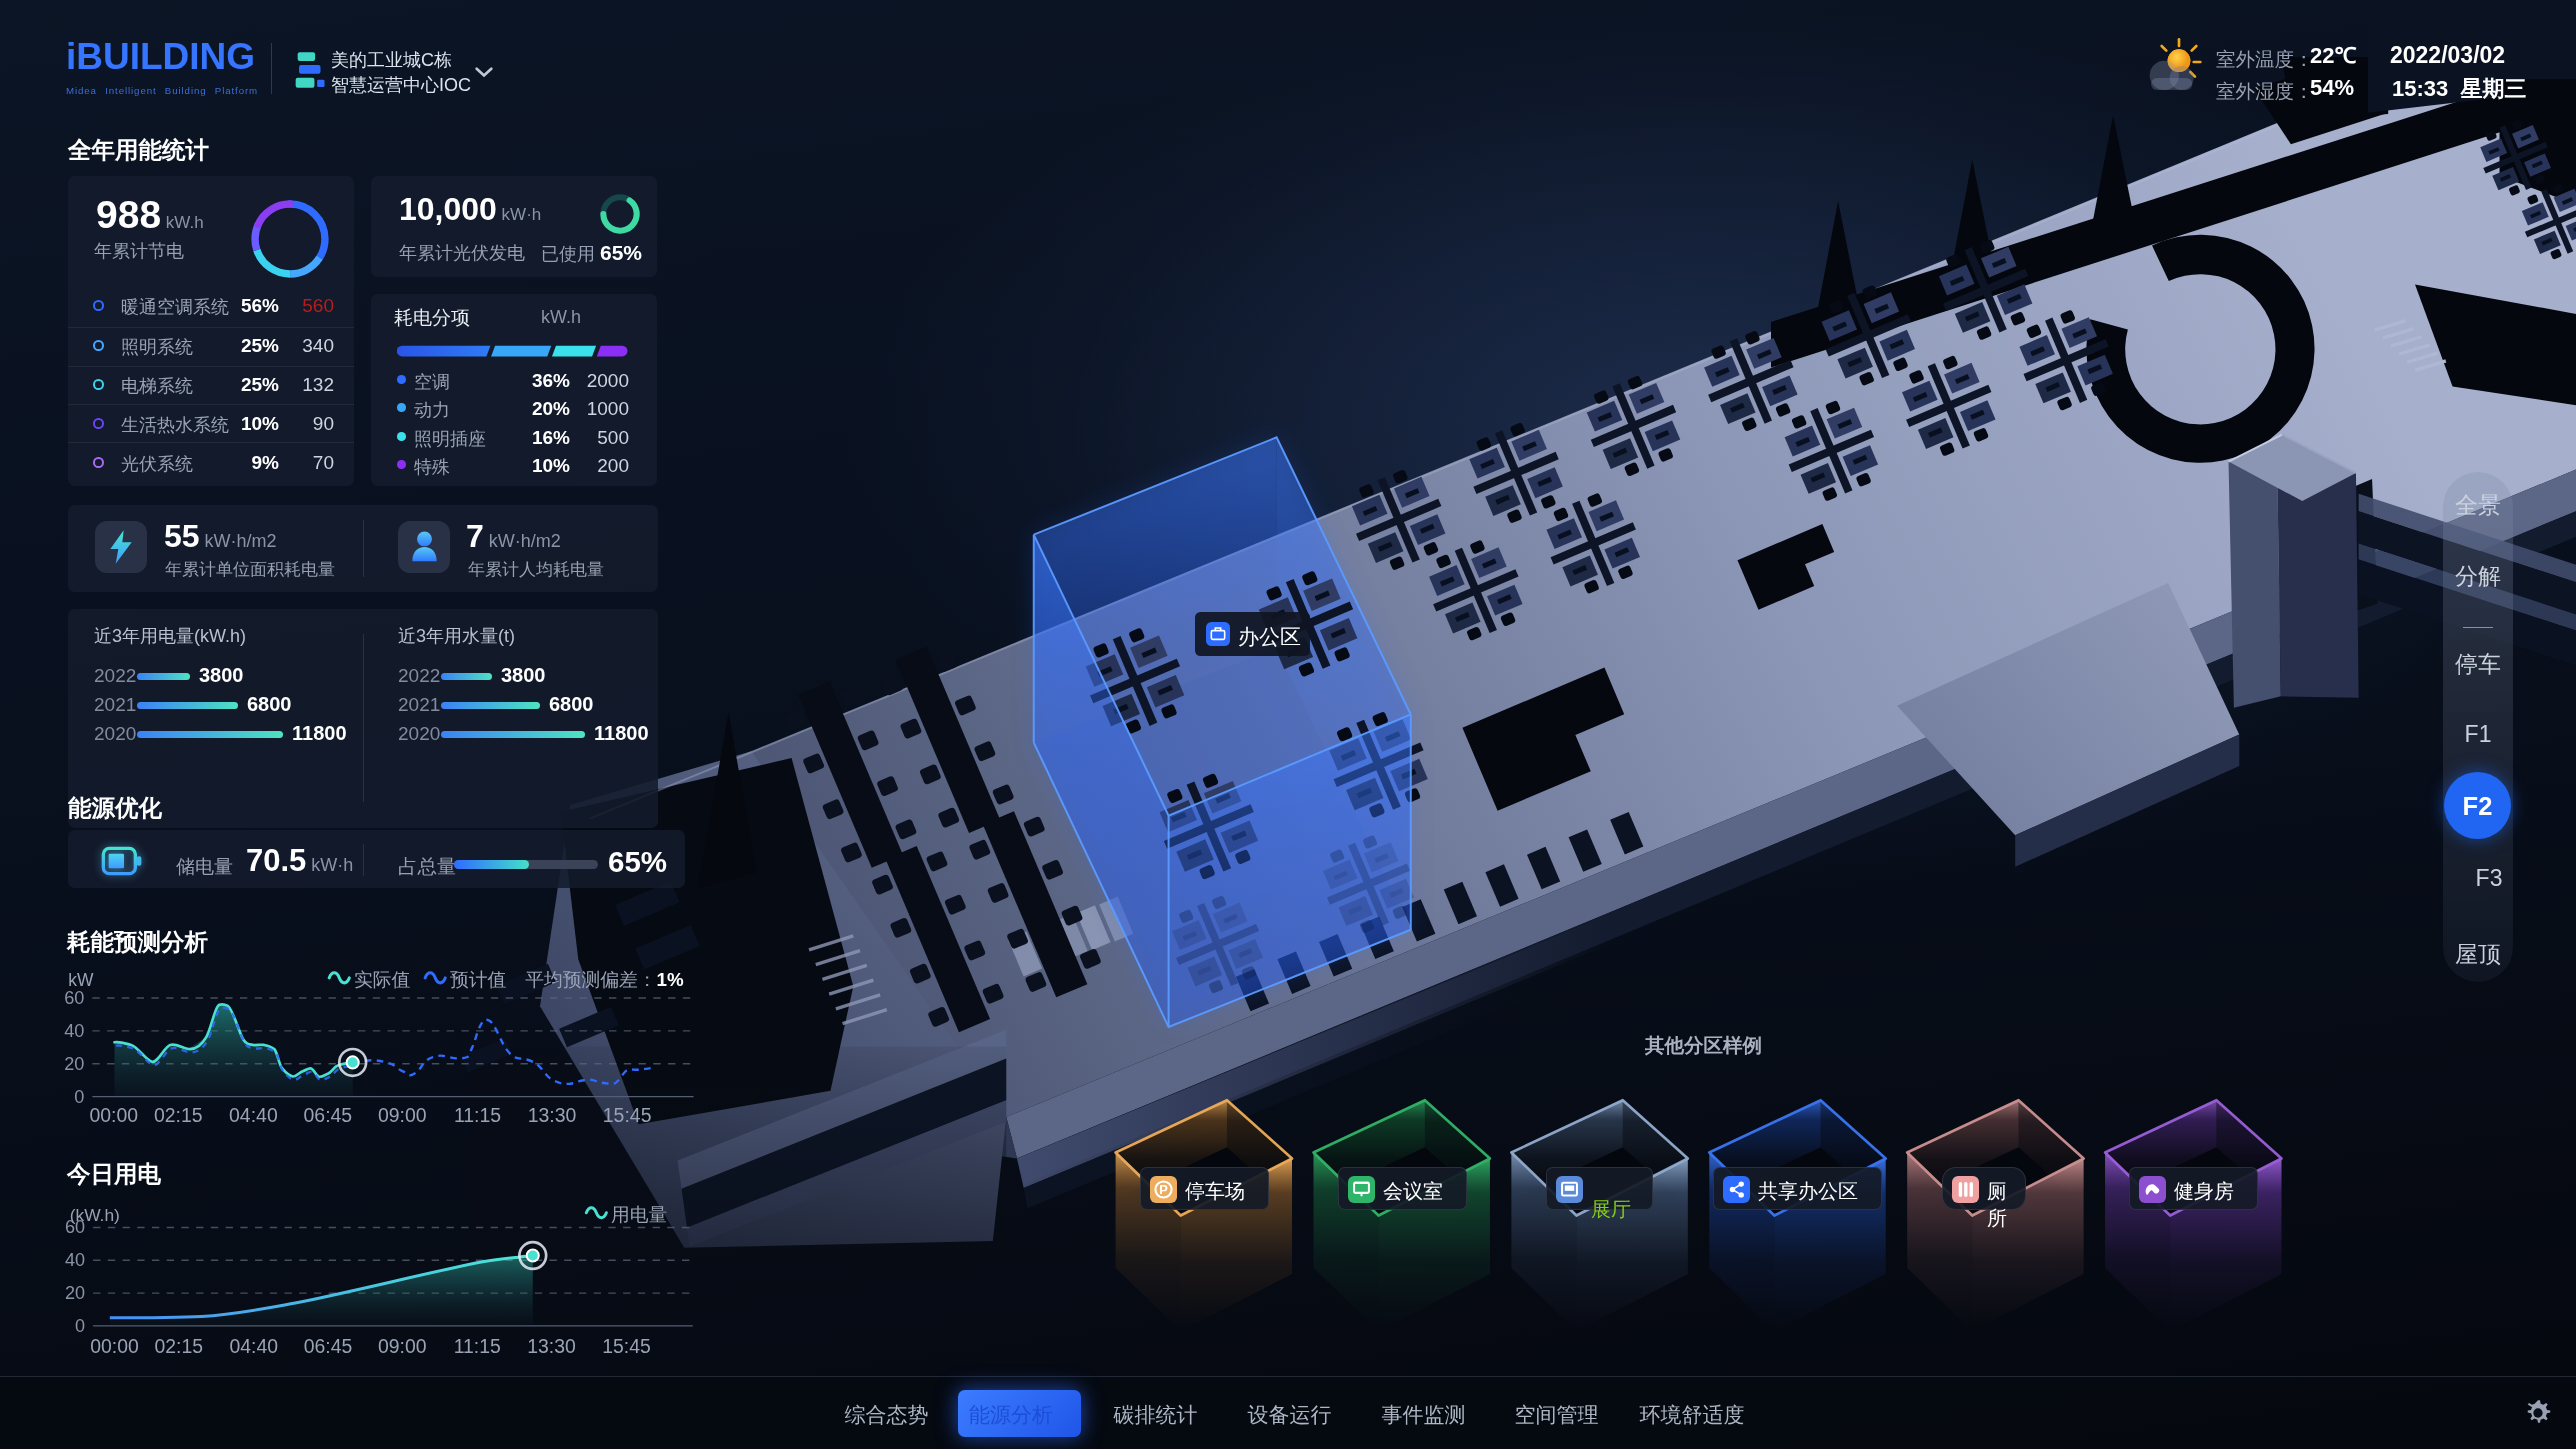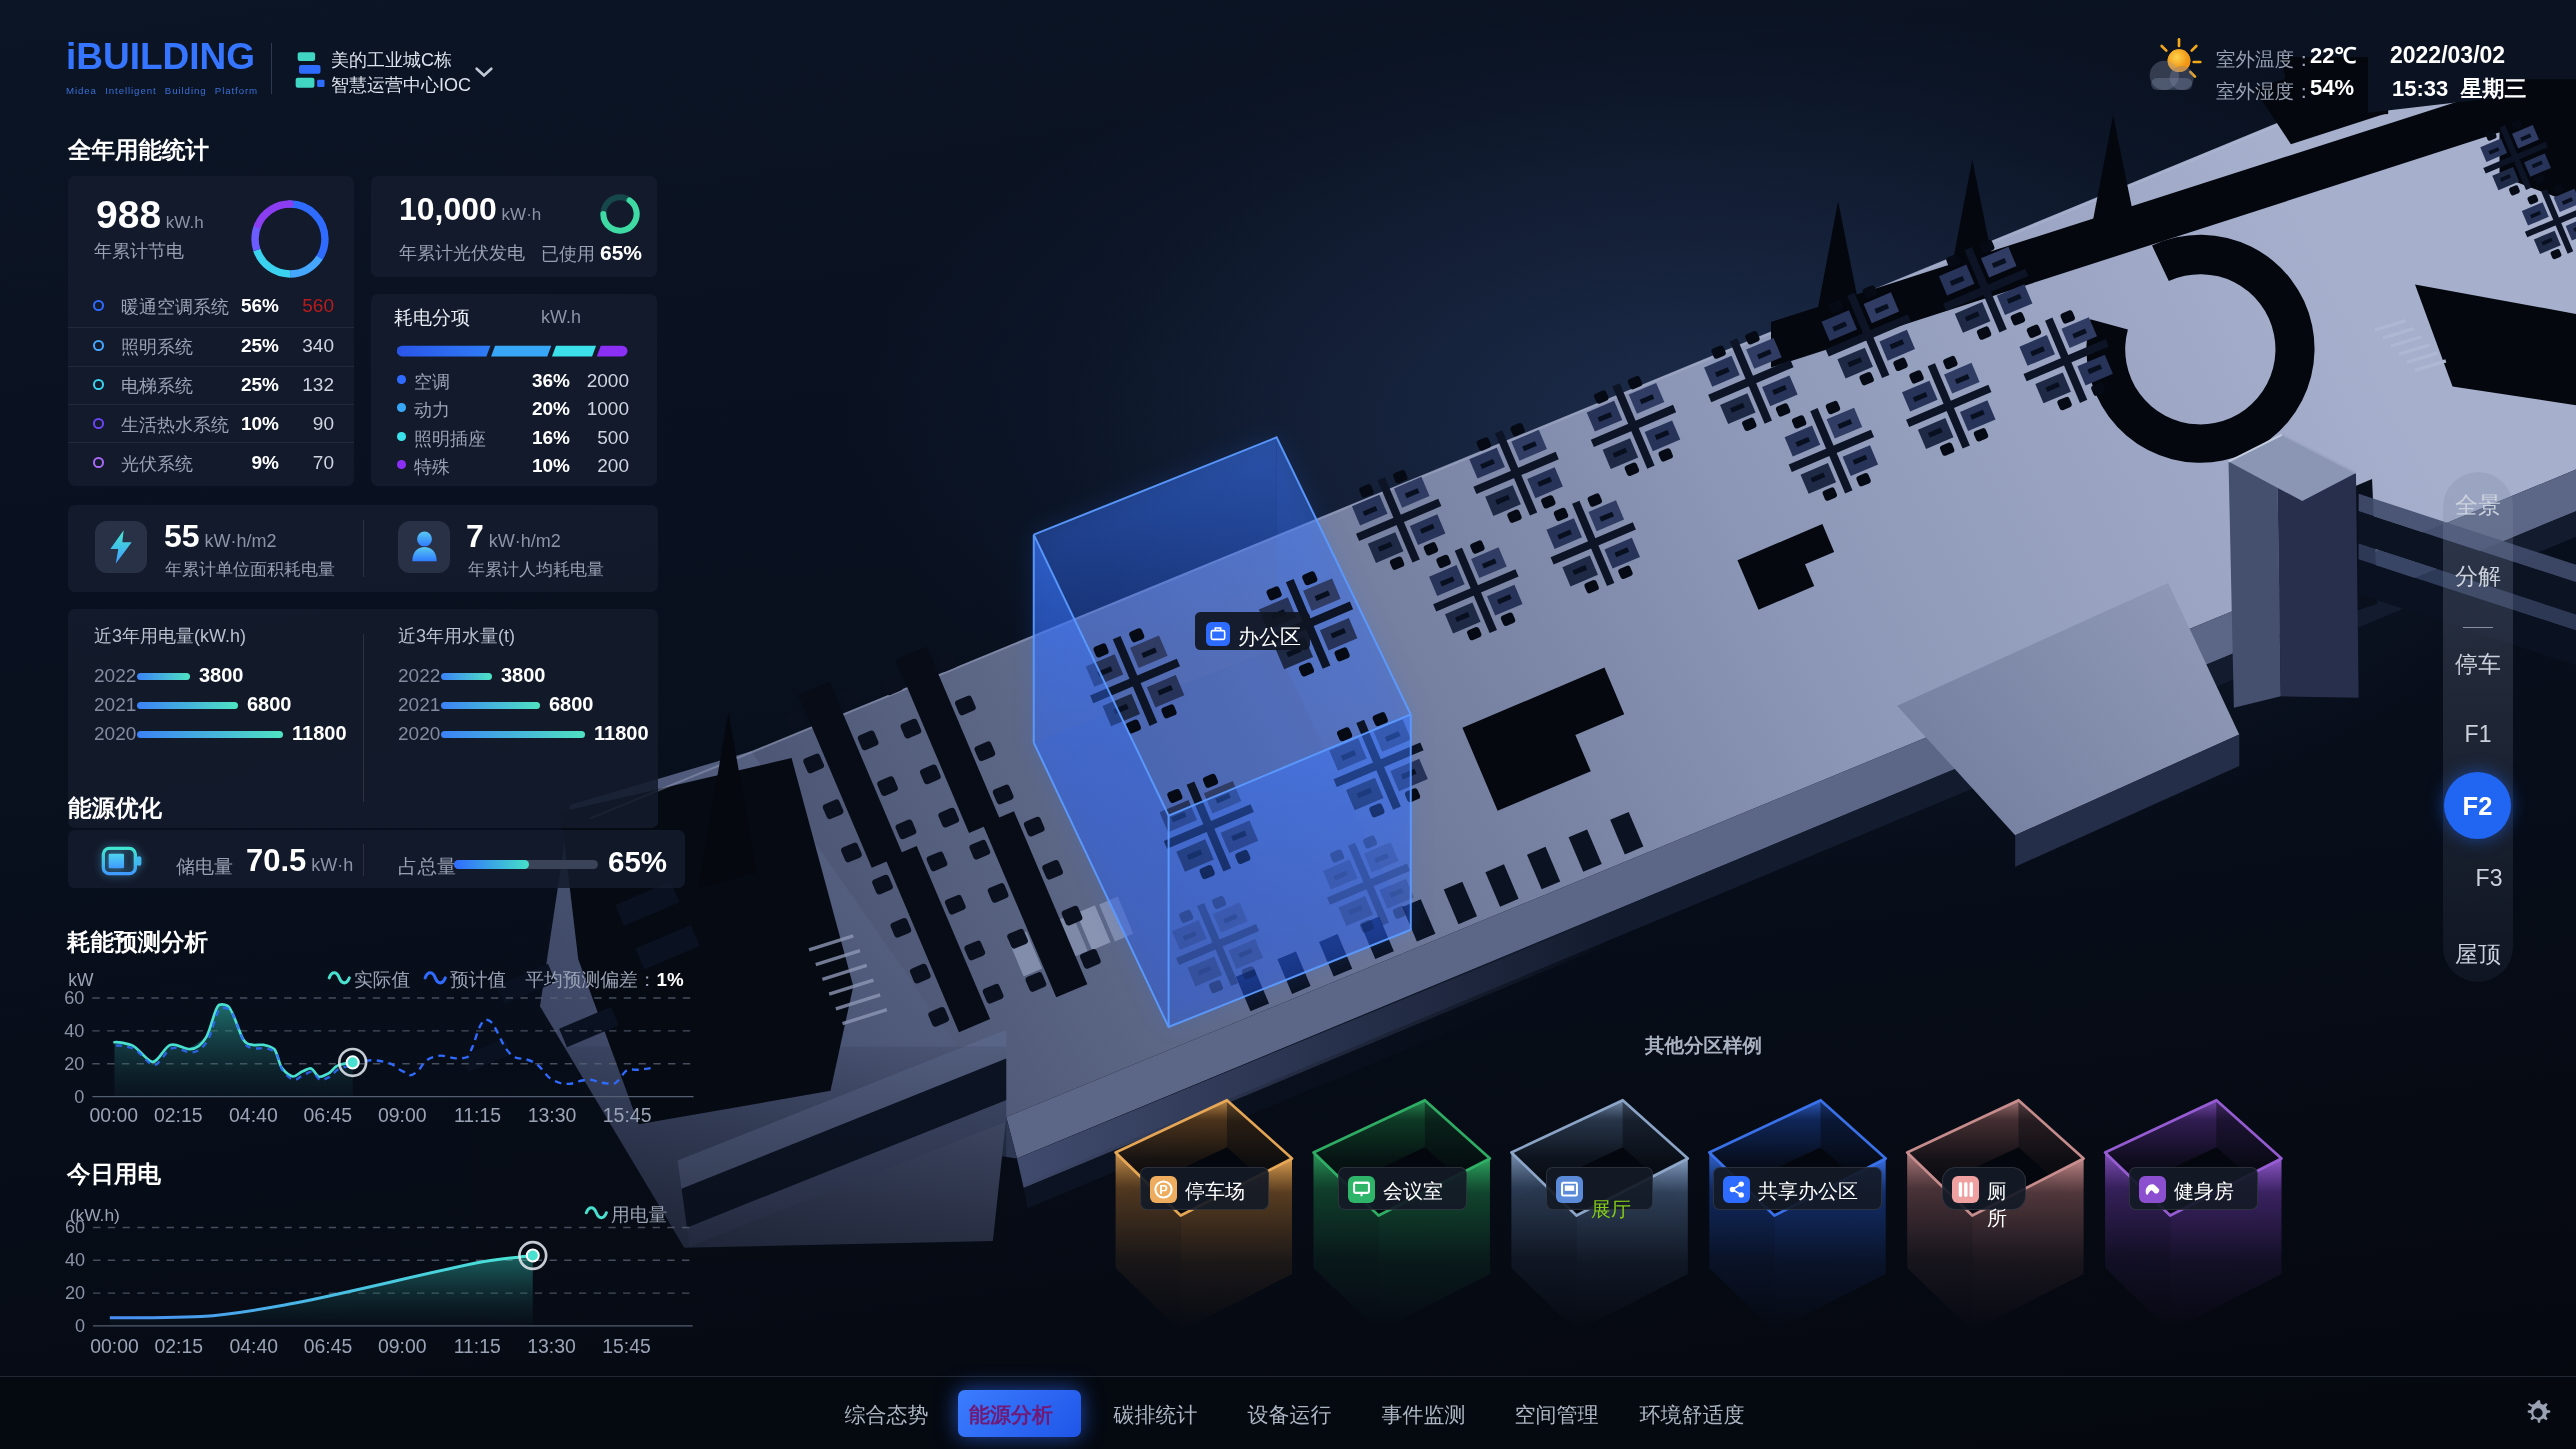--- a/index.html
+++ b/index.html
@@ -700,21 +700,21 @@
     <text x="763" y="237">13:30</text>
       <text x="875" y="237">15:45</text>
   </g>
   <path d="M103 185 C150 185 200 185 240 183 C290 180 330 172 380 163 C460 147 560 122 650 103 C680 97 710 95 735 92 L735 197 L103 197 Z" fill="url(#ar2)"></path>
   <path d="M103 185 C150 185 200 185 240 183 C290 180 330 172 380 163 C460 147 560 122 650 103 C680 97 710 95 735 92" stroke="url(#ln2)" stroke-width="4.5" fill="none"></path>
   <line x1="735" y1="95" x2="735" y2="197" stroke="url(#vl2)" stroke-width="5"></line>
   <circle cx="735" cy="92" r="20" fill="none" stroke="#e8ecf3" stroke-width="4" opacity="0.85"></circle>
   <circle cx="735" cy="92" r="9" fill="#49e0cf" stroke="#ffffff" stroke-width="3"></circle>
 </svg>
 
-<div class="abs" style="left:1195px;top:612px;width:115px;height:38px;border-radius:5.4px;background:rgba(15,21,33,0.92);">
+<div class="abs" style="left:1195px;top:612px;width:115px;height:44px;border-radius:5.4px;background:rgba(15,21,33,0.92);">
   <svg style="position:absolute;left:10.7px;top:10px;" width="24" height="24" viewBox="0 0 36 36">
     <rect x="0" y="0" width="36" height="36" rx="8" fill="#2e6bff"></rect>
     <rect x="8" y="13" width="20" height="13" rx="2" fill="none" stroke="#fff" stroke-width="2.4"></rect>
     <path d="M14 13 v-4 h8 v4" fill="none" stroke="#fff" stroke-width="2.4"></path>
   </svg>
   <span style="position:absolute;left:43px;top:10.7px;font-size:21px;color:#fff;">办公区</span>
 </div>
 
 <div class="abs" style="left:1645px;top:1032px;font-size:19.5px;font-weight:bold;color:#aab2c2;">其他分区样例</div>
 
@@ -798,21 +798,21 @@
   <div class="abs" style="left:2443px;top:939px;width:70px;text-align:center;font-size:23px;color:#ccd2dd;">屋顶</div>
 </div>
 
 <div id="bottomnav">
 
   <div class="abs" style="left:0;top:1376px;width:2576px;height:73px;background:rgba(6,9,16,0.88);border-top:0.7px solid rgba(110,125,150,0.28);"></div>
 
   <div class="abs" style="left:833px;top:1401px;width:107px;text-align:center;font-size:21px;color:#aeb6c4;">综合态势</div>
 
   <div class="abs" style="left:958px;top:1390px;width:123px;height:47px;border-radius:6.7px;background:linear-gradient(135deg,#3c7dff,#1f55e8);box-shadow:0 0 21.5px rgba(47,107,255,0.65);"></div>
-  <div class="abs" style="left:958px;top:1401px;width:106px;text-align:center;font-size:21px;font-weight:bold;color:#701a75;">能源分析</div>
+  <div class="abs" style="left:958px;top:1401px;width:106px;text-align:center;font-size:21px;font-weight:normal;color:#1d4ed8;">能源分析</div>
 
   <div class="abs" style="left:1102px;top:1401px;width:107px;text-align:center;font-size:21px;color:#aeb6c4;">碳排统计</div>
 
   <div class="abs" style="left:1236px;top:1401px;width:107px;text-align:center;font-size:21px;color:#aeb6c4;">设备运行</div>
 
   <div class="abs" style="left:1370px;top:1401px;width:107px;text-align:center;font-size:21px;color:#aeb6c4;">事件监测</div>
 
   <div class="abs" style="left:1503px;top:1401px;width:107px;text-align:center;font-size:21px;color:#aeb6c4;">空间管理</div>
 
   <div class="abs" style="left:1625px;top:1401px;width:134px;text-align:center;font-size:21px;color:#aeb6c4;">环境舒适度</div>

